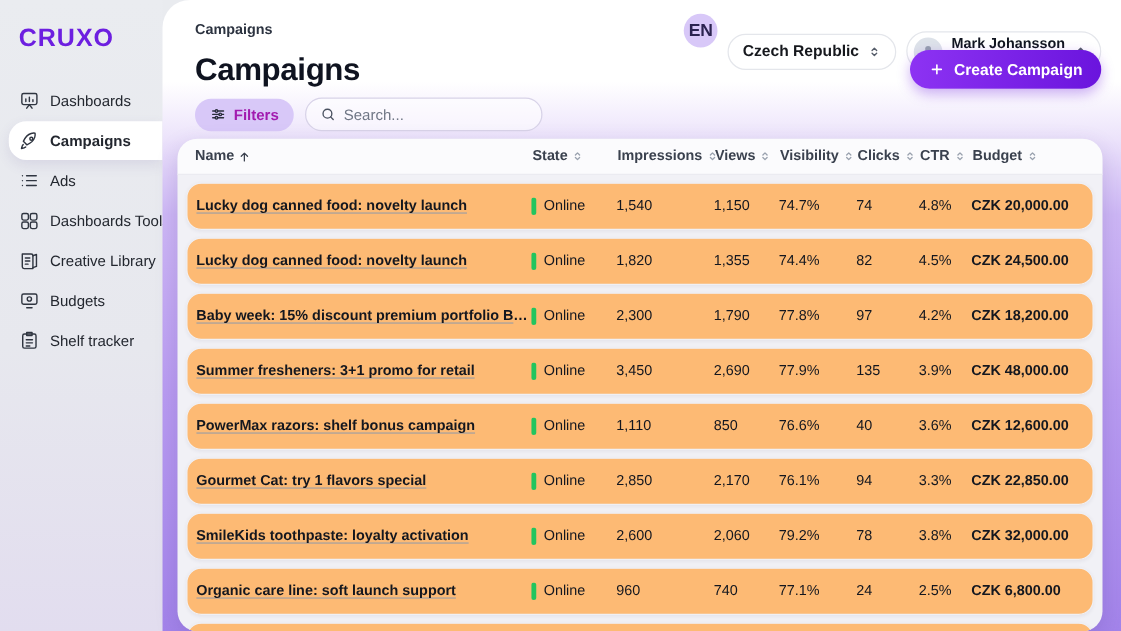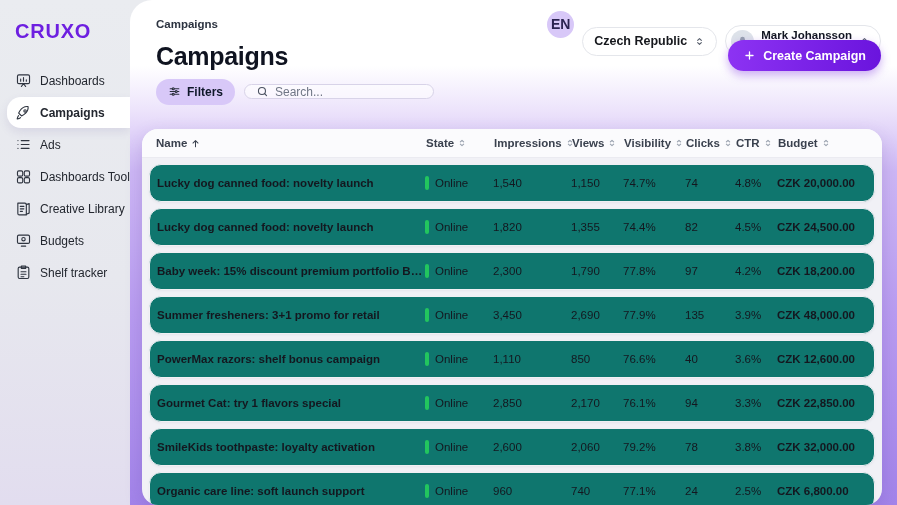--- a/index.html
+++ b/index.html
@@ -83,61 +83,61 @@
     color:#fff;font-size:12.5px;font-weight:600;font-family:inherit;
     box-shadow:0 4px 10px rgba(106,20,221,.35);
   }
   .create-btn .plus-icon{width:13px;height:13px;display:flex}
   .create-btn svg{width:100%;height:100%}
   .toolbar-row{display:flex;justify-content:space-between;align-items:center;margin-top:7px;height:27px;padding:0 1px 0 14px}
   .toolbar-left{display:flex;align-items:center;gap:9px}
   .filters-btn{
     display:flex;align-items:center;gap:6px;
     height:26px;padding:0 12px;border:none;border-radius:999px;cursor:pointer;
-    background:var(--accent-light);color:#0f172a;font-size:12px;font-weight:600;font-family:inherit;
+    background:var(--accent-light);color:#a21caf;font-size:12px;font-weight:600;font-family:inherit;
   }
   .filters-btn .filter-icon{width:13px;height:13px;display:flex;color:#2a2f3c}
   .filters-btn svg{width:100%;height:100%}
   .search-box{
     display:flex;align-items:center;gap:6px;
-    height:15px;width:190px;padding:0 11px;border-radius:999px;
+    height:27px;width:190px;padding:0 11px;border-radius:999px;
     border:1px solid #d8d3e8;background:rgba(255,255,255,.55);color:#4a5160;
   }
   .search-box .search-icon{width:13px;height:13px;display:flex;flex-shrink:0}
   .search-box svg{width:100%;height:100%}
   .search-box input{
     border:none;background:transparent;outline:none;
     font-size:12px;color:#333;width:100%;font-family:inherit;
   }
   .search-box input::placeholder{color:#6f7685}
   .toolbar-right{display:flex;align-items:center;gap:10px}
   .view-type-label{font-size:12.5px;color:#3f4654;font-weight:500}
   .view-toggle{display:flex;background:rgba(255,255,255,.38);border-radius:999px}
   .view-opt{padding:5px 13px;border-radius:999px;font-size:12px;font-weight:600;color:#1c2030;cursor:pointer}
   .view-opt.active{background:#c7b0f6}
   
   .table-panel{
-    margin-top:24px;flex:1;
+    margin-top:6px;flex:1;
     background:#f1f1f6;border-radius:16px;overflow:hidden;
     display:flex;flex-direction:column;
     box-shadow:0 6px 18px rgba(80,50,140,.18);
   }
   .grid-cols{
     display:grid;
     grid-template-columns:minmax(0,1fr) 68px 78px 52px 62px 50px 42px 90px;
     align-items:center;
   }
   .thead-row{background:#fbfbfd;padding:8px 14px;border-bottom:1px solid #ebebf1;flex-shrink:0}
   .th{display:flex;align-items:center;gap:3px;font-size:11.5px;font-weight:700;color:#3a414e;cursor:pointer;white-space:nowrap}
   .sort-icn{color:#9aa2af;display:flex;width:10px;height:10px;flex-shrink:0}
   .sort-icn.asc{color:#3a414e;width:11px;height:11px}
   .sort-icn svg{width:100%;height:100%}
   .rows{padding:6px 7px;display:flex;flex-direction:column;gap:6px}
   .trow{
-    background:#0f766e;border-radius:12px;height:38px;padding:0 7px;
+    background:#fdba74;border-radius:12px;height:38px;padding:0 7px;
     border:1px solid #f0f0f4;box-shadow:0 1px 3px rgba(25,20,60,.05);
     flex-shrink:0;cursor:pointer;
   }
   .trow.partial{height:38px}
   .cell{font-size:11.5px;color:#14171f;white-space:nowrap;overflow:hidden}
   .name-link{
     font-size:11.5px;font-weight:600;color:#14171f;cursor:pointer;
     text-decoration:underline;text-underline-offset:2px;text-decoration-color:#959ba6;
     white-space:nowrap;overflow:hidden;text-overflow:ellipsis;display:block;max-width:100%;
   }

